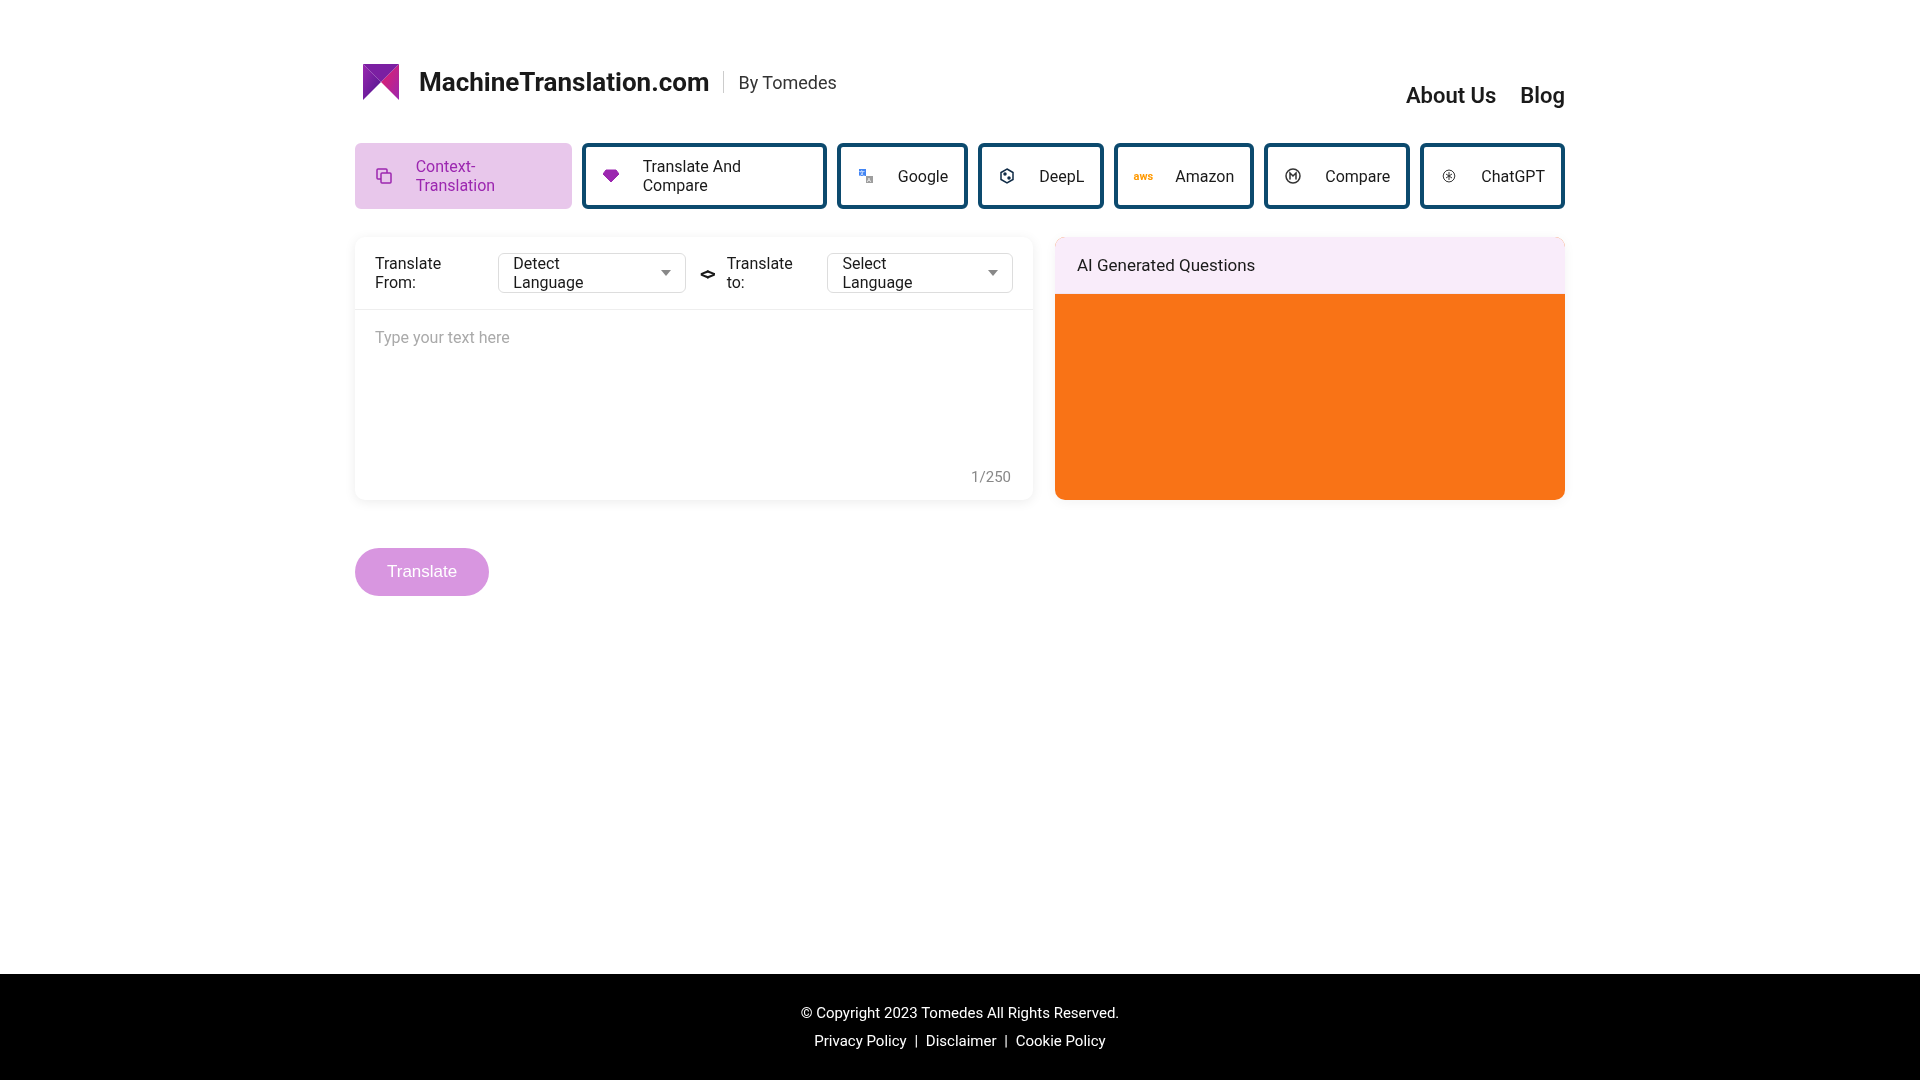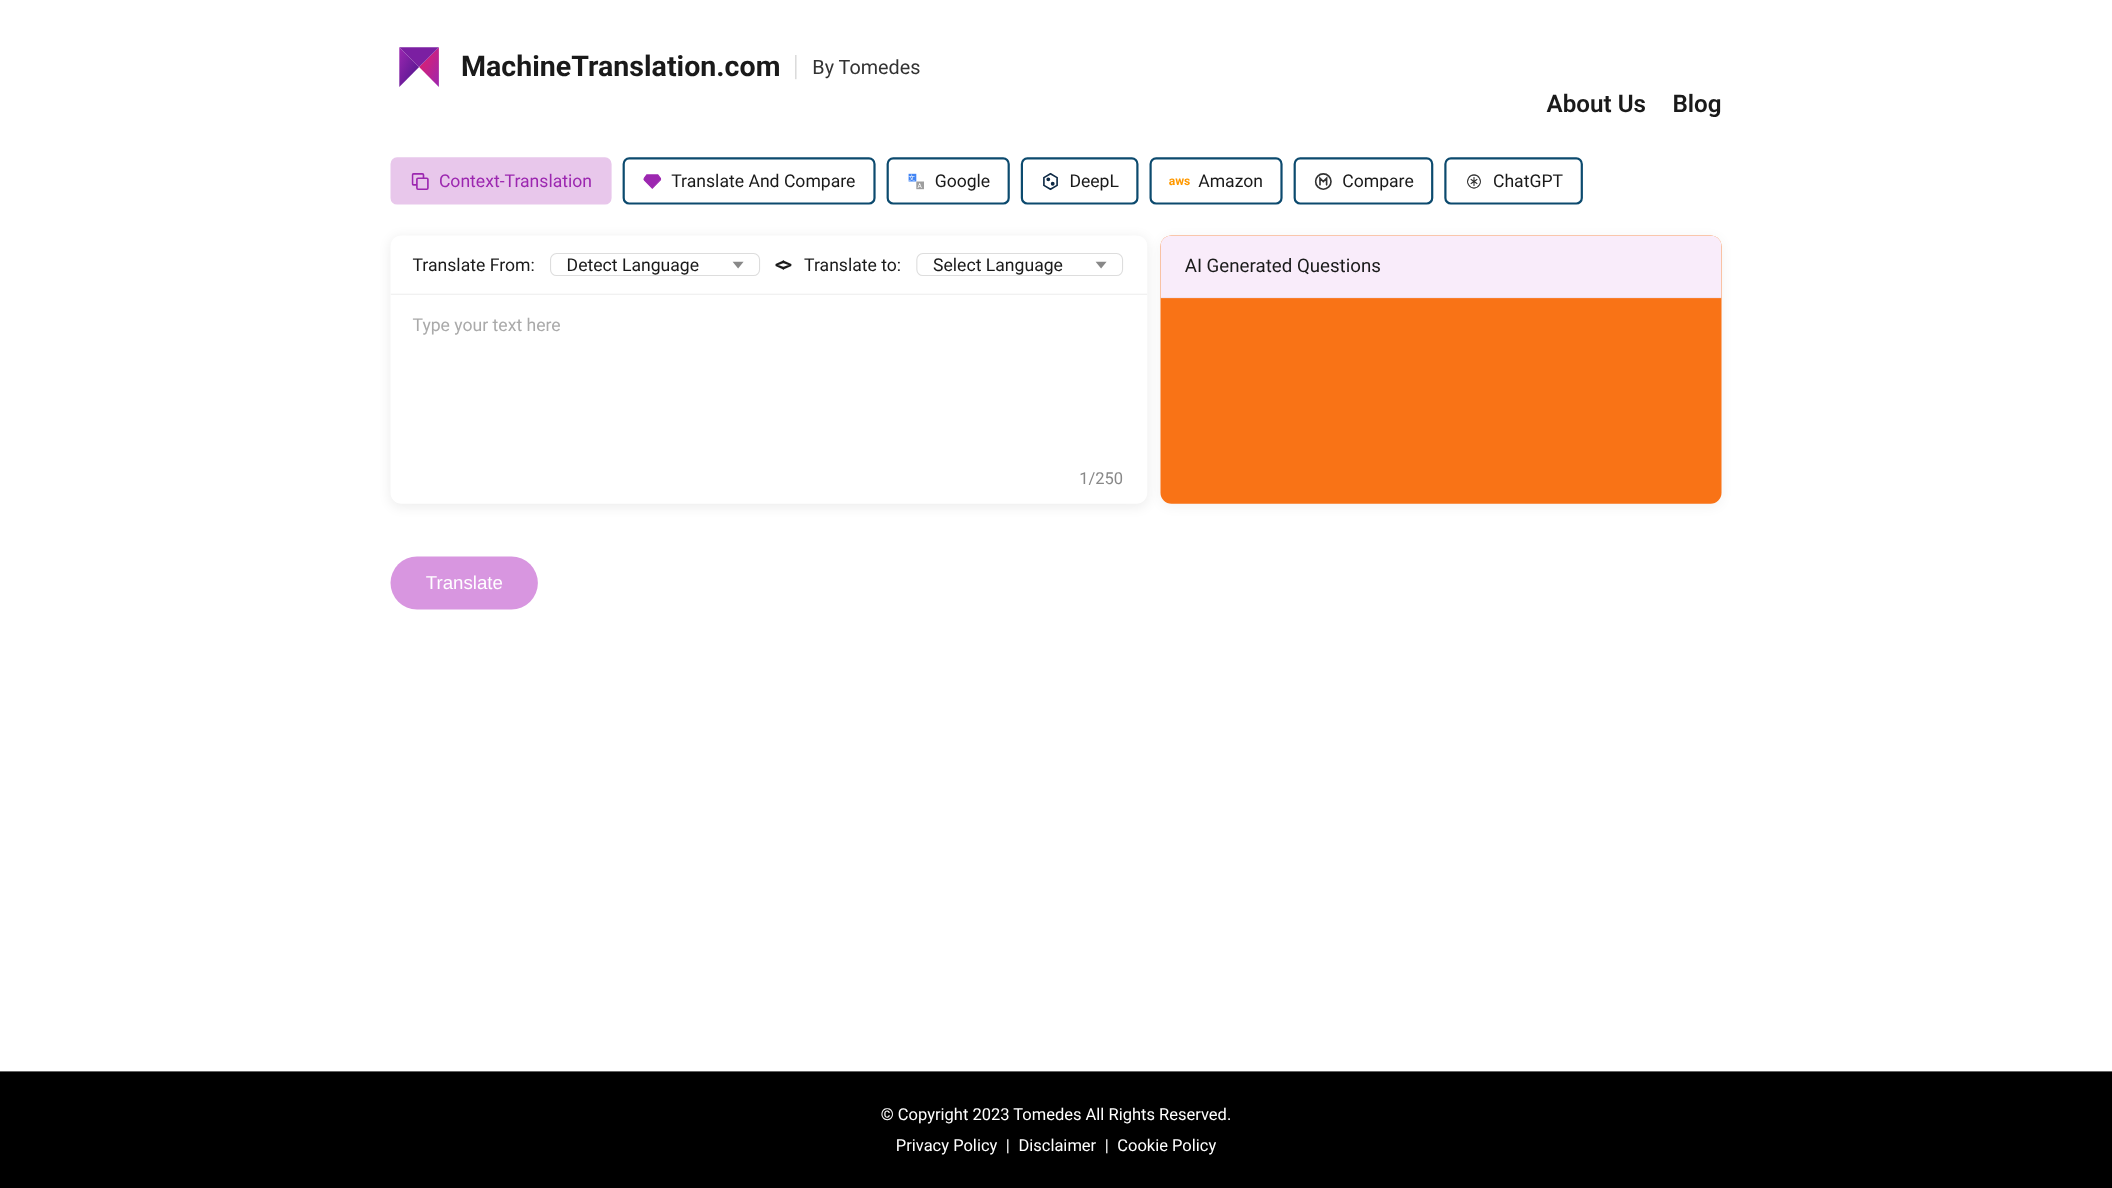--- a/index.html
+++ b/index.html
@@ -19,21 +19,21 @@
     .container {
       max-width: 1250px;
       margin: 0 auto;
       padding: 0 20px;
     }
     
     
     .header {
       display: flex;
       justify-content: space-between;
-      align-items: flex-start;
+      align-items: flex-end;
       padding: 35px 0;
     }
     
     .logo-section {
       display: flex;
       align-items: center;
       gap: 12px;
     }
     
     .logo-icon {
@@ -77,23 +77,23 @@
     
     .tabs {
       display: flex;
       gap: 10px;
       margin-bottom: 28px;
     }
     
     .tab {
       display: flex;
       align-items: center;
-      gap: 8px;
+      gap: 23px;
       padding: 10px 16px;
-      border: 2px solid #0c4a6e;
+      border: 4px solid #0c4a6e;
       border-radius: 6px;
       background: #ffffff;
       font-size: 16px;
       color: #1a1a1a;
       cursor: pointer;
     }
     
     .tab.active {
       background: #e8c7eb;
       border-color: #e8c7eb;
@@ -104,21 +104,21 @@
       width: 18px;
       height: 18px;
       display: flex;
       align-items: center;
       justify-content: center;
     }
     
     
     .panels {
       display: flex;
-      gap: 12px;
+      gap: 22px;
     }
     
     .input-panel {
       flex: 1;
       max-width: 715px;
       background: #ffffff;
       border-radius: 10px;
       box-shadow: 0 2px 12px rgba(0,0,0,0.08);
       overflow: hidden;
     }

